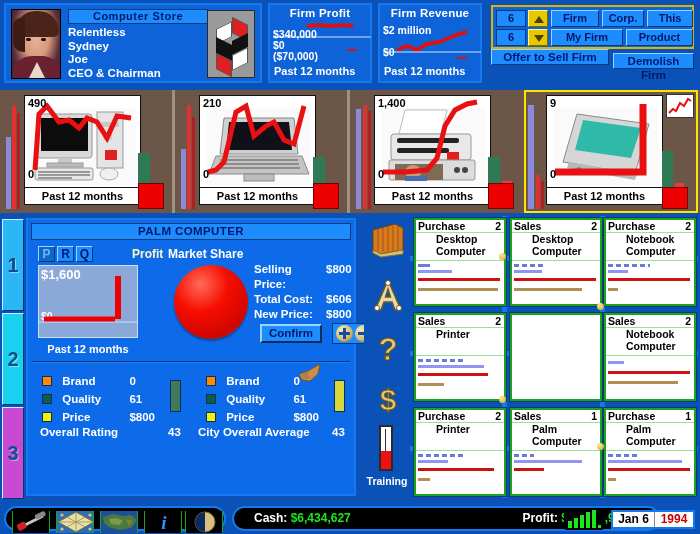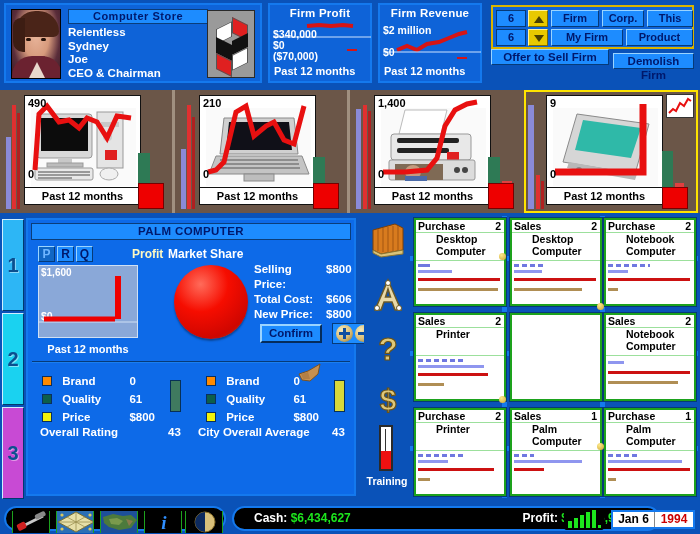--- a/index.html
+++ b/index.html
@@ -120,21 +120,21 @@
            border-right:1px solid #063a78; border-bottom:1px solid #063a78;
            color:#00186b; font-size:12px; text-align:center; line-height:14px; }
   .prq b.on { background:#1167c4; color:#6fb6ff; }
   .lbl-profit { position:absolute; left:72px; top:27px; color:#fef9c3;
                 font-size:12px; font-weight:bold;margin-left:32px; }
   .lbl-ms { position:absolute; left:140px; top:27px; color:#fff;
             font-size:12px; font-weight:bold; }
   .profchart { position:absolute; left:10px; top:45px; width:100px; height:73px;
                background:#8aa8d8; border:1px solid #cfe0f5; }
   .profchart .t1 { position:absolute; left:2px; top:1px; color:#fff;
-                   font-size:10px; font-weight:bold; }
+                   font-size:13px; font-weight:bold; }
   .profchart .t0 { position:absolute; left:2px; top:44px; color:#fff;
                    font-size:10.5px; font-weight:bold; }
   .chartfoot { position:absolute; left:10px; top:123px; width:100px;
                color:#fff; font-size:11px; font-weight:bold; text-align:center; }
   .msphere { position:absolute; left:146px; top:45px; width:74px; height:74px;
              border-radius:50%;
              background:radial-gradient(circle at 36% 26%, #ff6b5a 0%, #f60d00 38%, #cf0600 75%, #8e5a22 100%);
              box-shadow:0 2px 2px rgba(0,0,0,.35); }
   .prices { position:absolute; left:226px; top:42px; color:#fff;
             font-size:11.5px; font-weight:bold; line-height:15px; }

